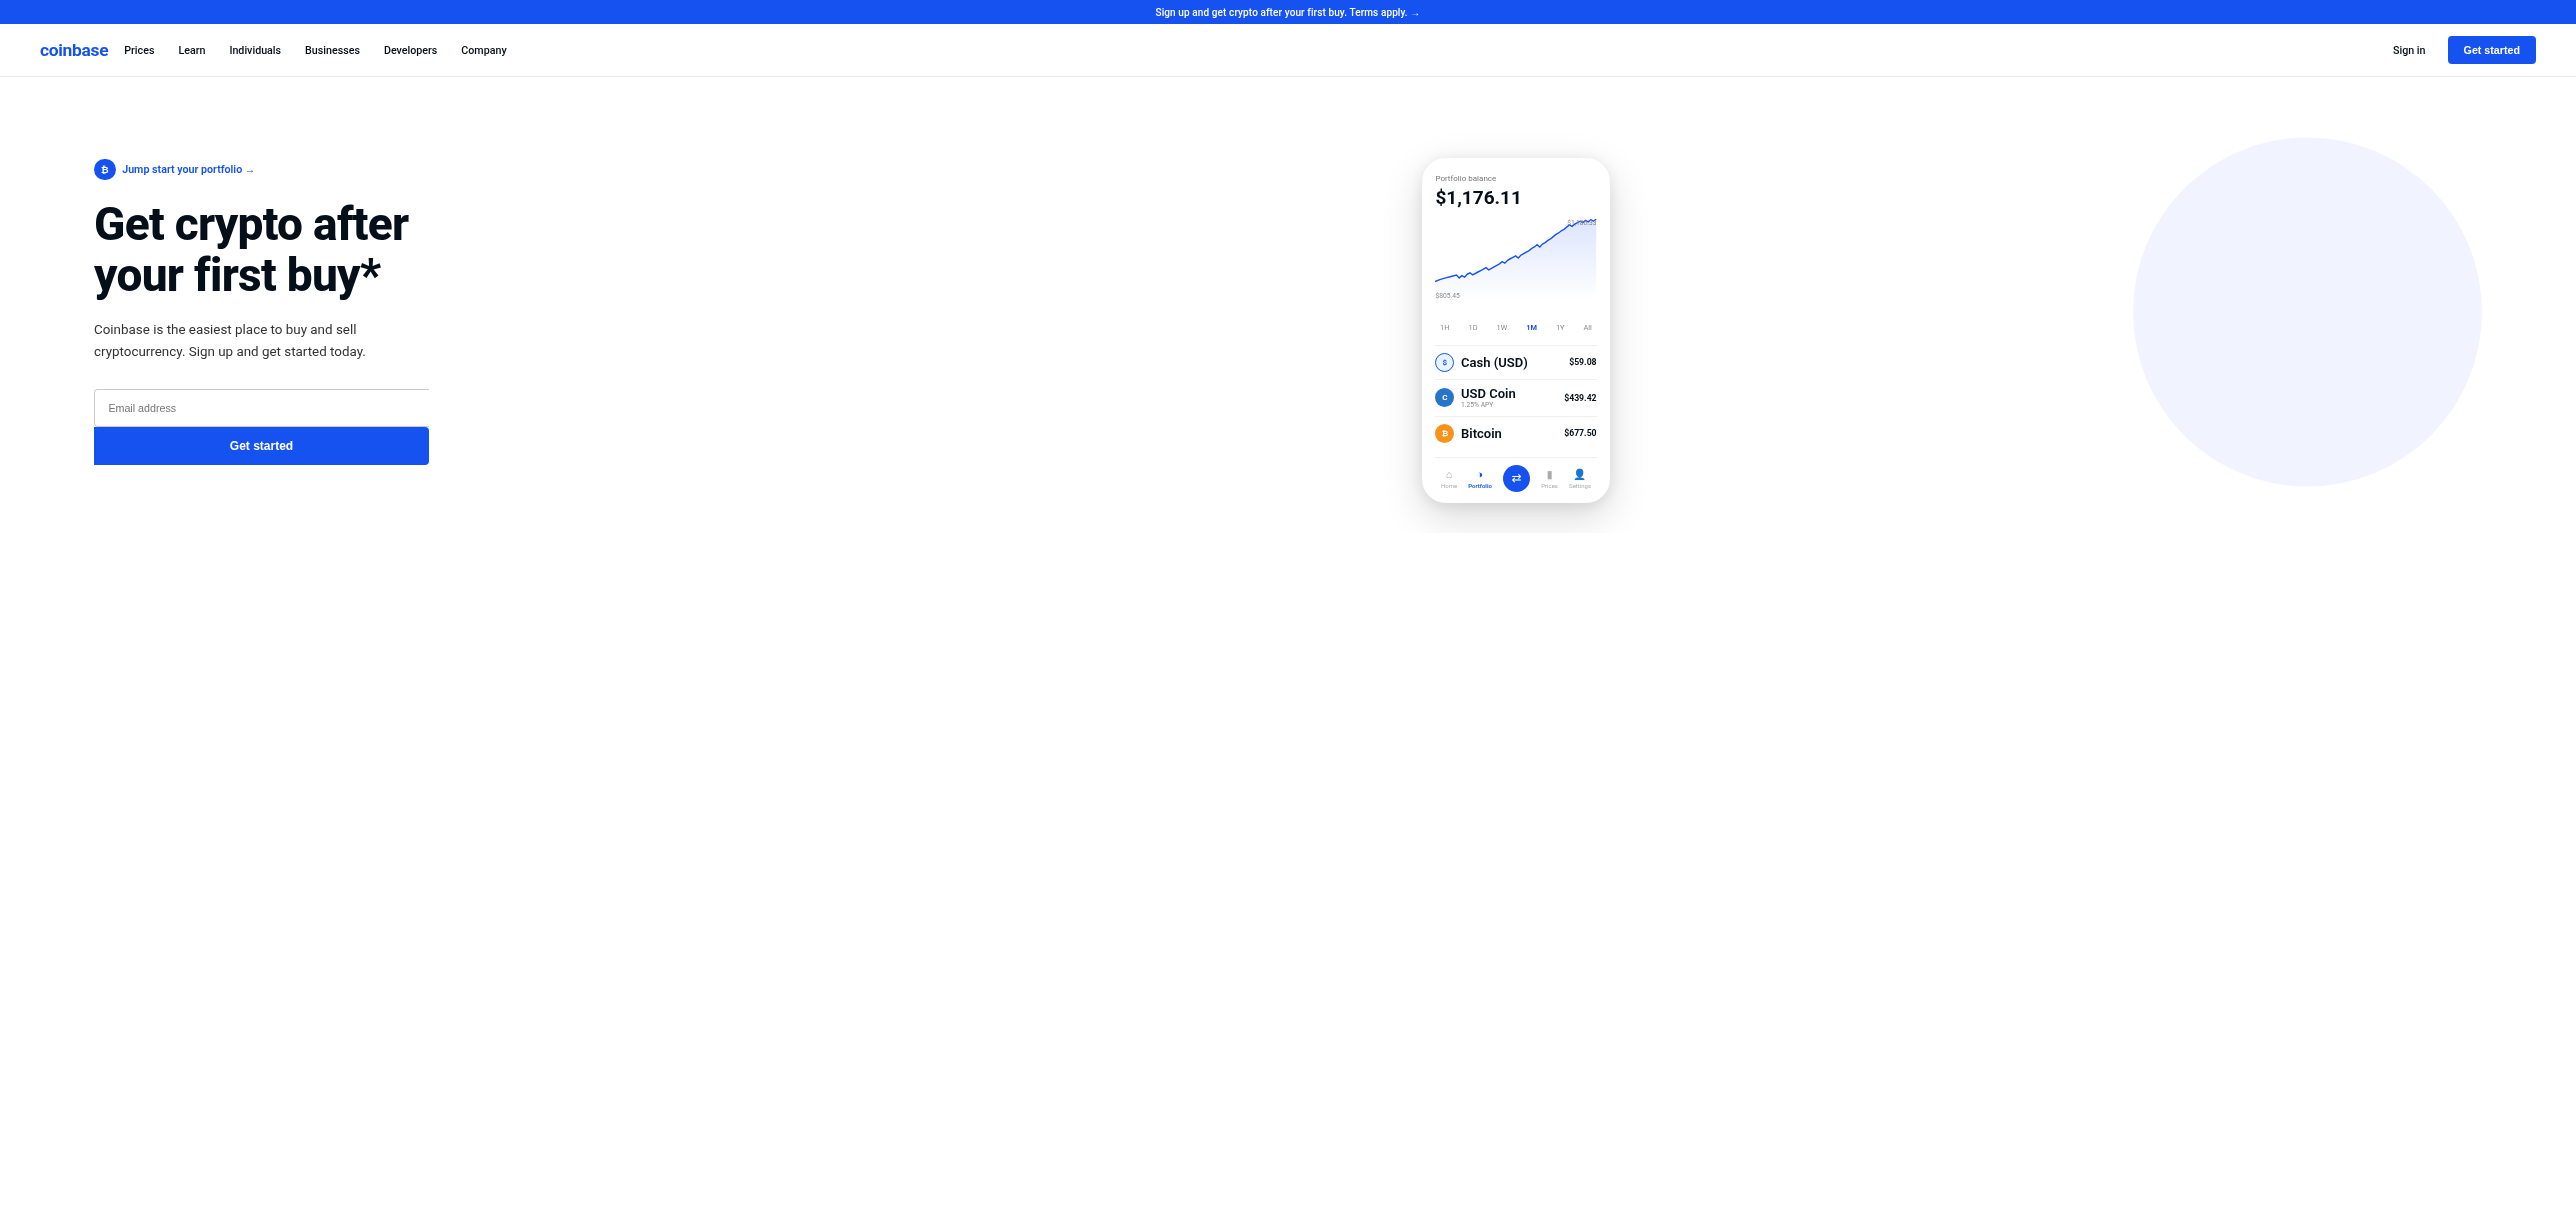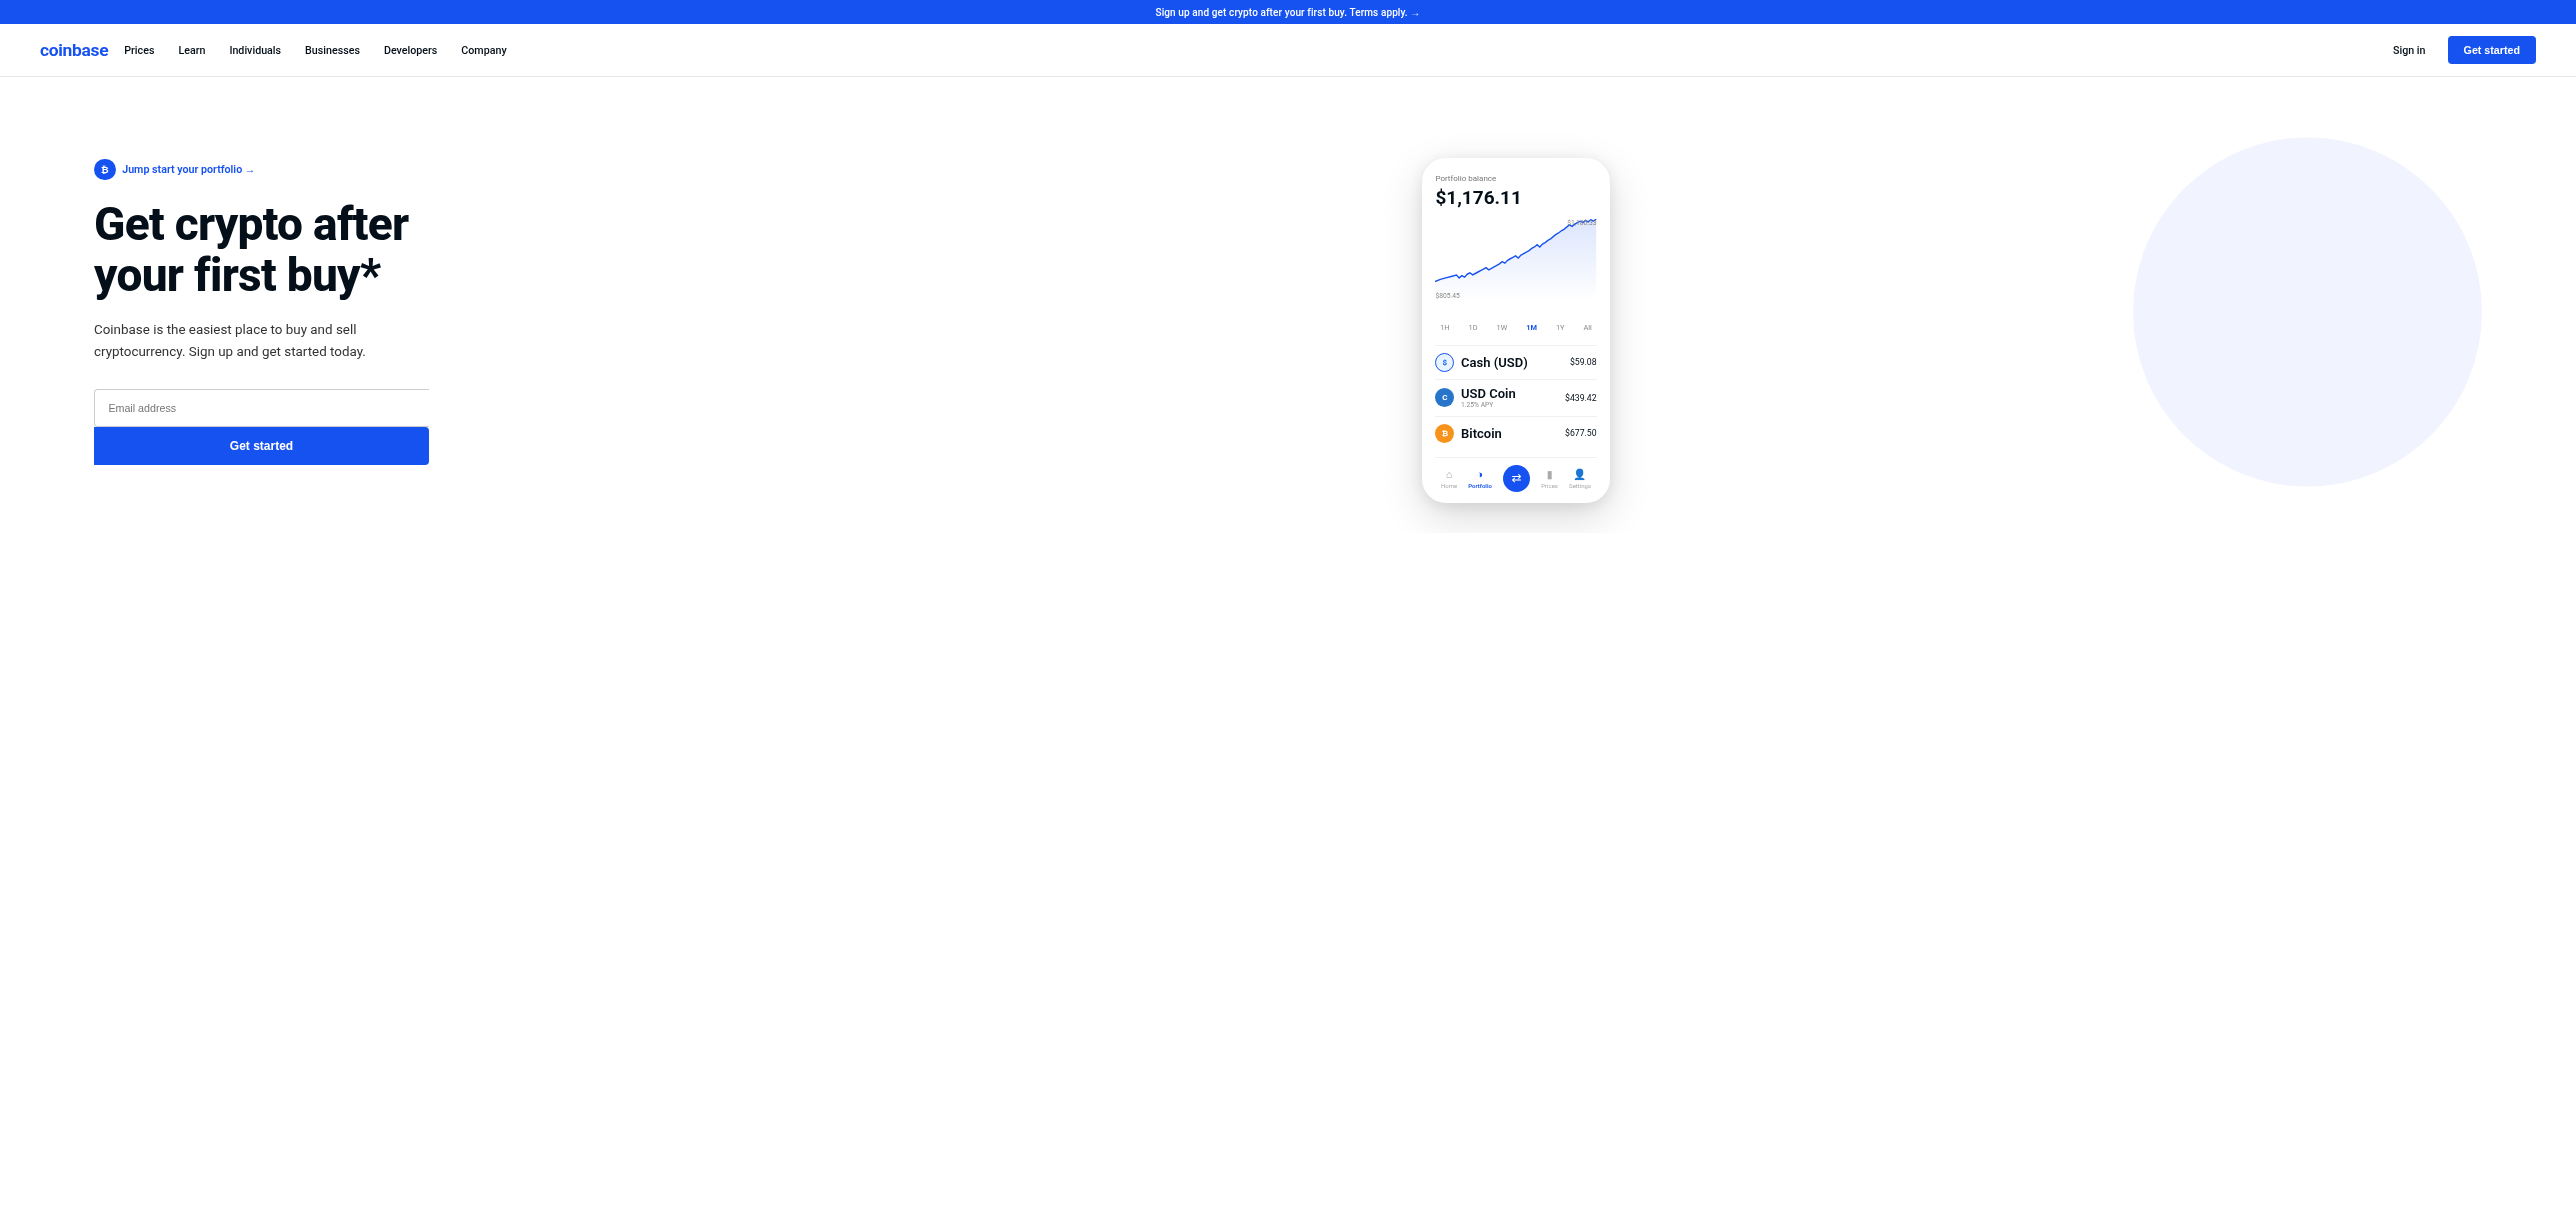--- a/index.html
+++ b/index.html
@@ -247,21 +247,21 @@
       justify-content: center;
       font-size: 8px;
       font-weight: 700;
       color: #fff;
     }
     .asset-icon.usd { background: #e8f4ff; color: #1652f0; border: 1px solid #1652f0; }
     .asset-icon.usdc { background: #2775CA; }
     .asset-icon.btc { background: #f7931a; }
     .asset-name { font-size: 13px; font-weight: 600; color: #050f19; }
     .asset-apy { font-size: 6.7px; color: #888; }
-    .asset-value { font-size: 8.7px; font-weight: 400; color: #050f19; }
+    .asset-value { font-size: 8.7px; font-weight: 700; color: #050f19; }
     .phone-bottom-nav {
       display: flex;
       justify-content: space-around;
       margin-top: 8px;
       padding-top: 6.7px;
       border-top: 0.7px solid #f0f0f0;
       align-items: center;
     }
     .bottom-nav-item {
       display: flex;

